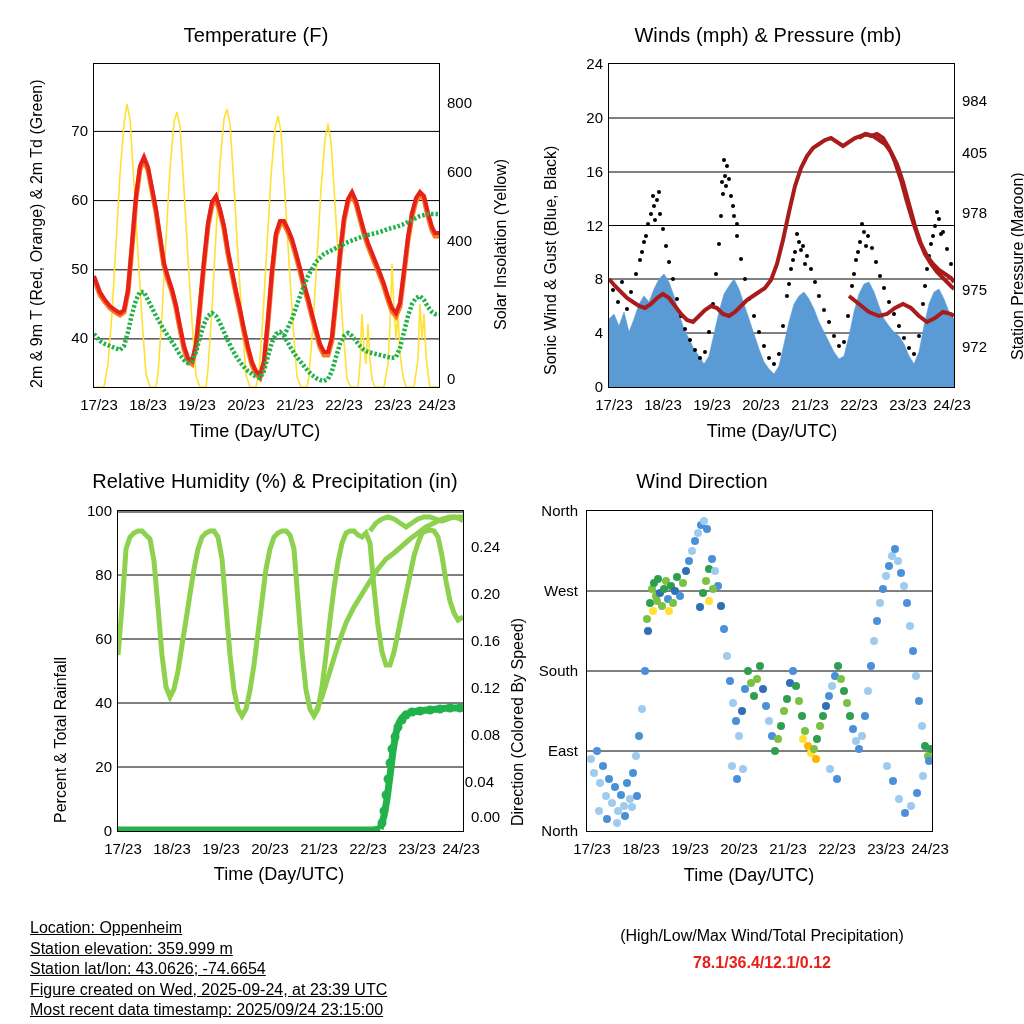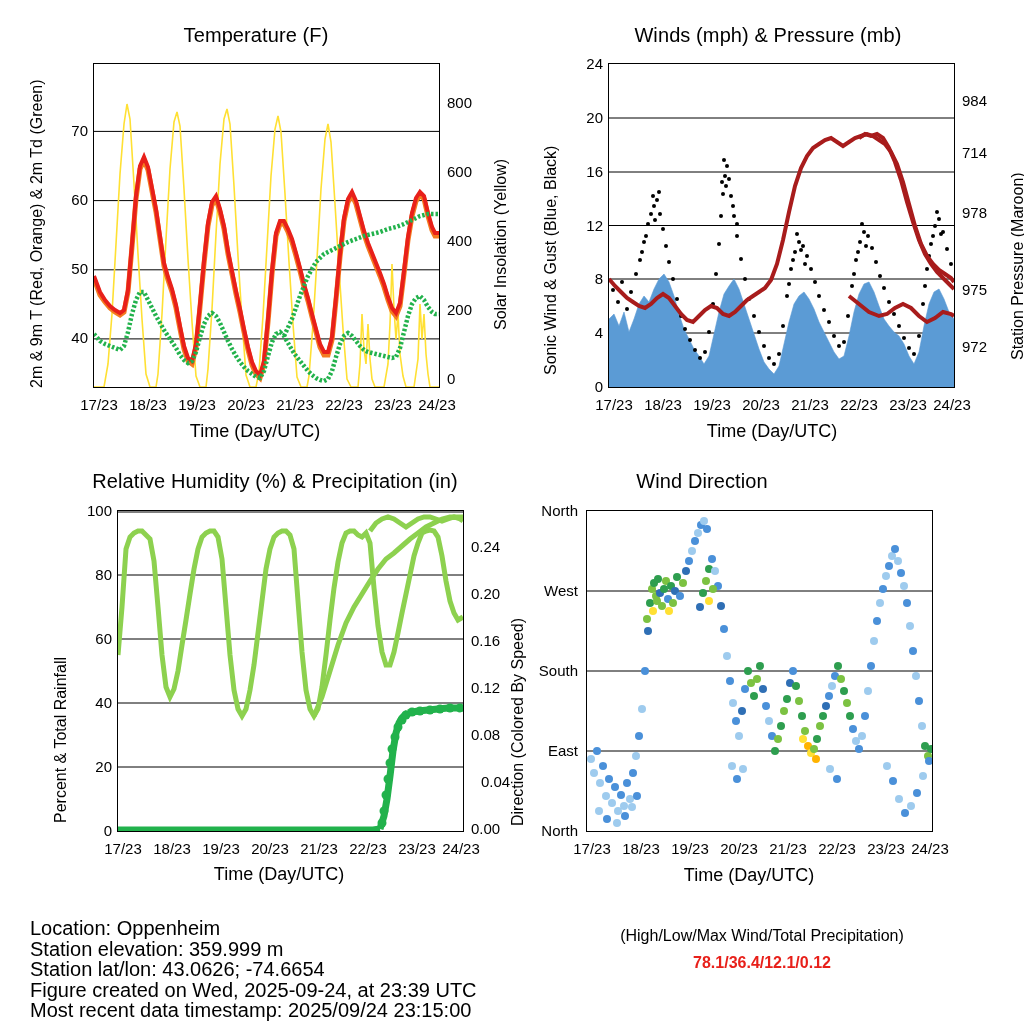--- a/index.html
+++ b/index.html
@@ -16,21 +16,21 @@
   .plotbox{position:absolute;border:1px solid #000;box-sizing:border-box;background:#fff;overflow:hidden;}
   .tick{position:absolute;font-size:15px;}
   .xtick{transform:translateX(-50%);}
   .ytick-left{text-align:right;transform:translateY(-50%);}
   .ytick-right{text-align:left;transform:translateY(-50%);}
   .vlabel{
     position:absolute;font-size:16px;white-space:nowrap;
     transform-origin:0 0;transform:rotate(-90deg);
   }
   .xaxis-title{position:absolute;width:100%;text-align:center;font-size:18px;}
-  .footer{position:absolute;font-size:20px;line-height:20.5px;}
+  .footer{position:absolute;font-size:16px;line-height:20.5px;text-decoration:underline;}
   .extremes{position:absolute;text-align:center;font-size:16px;line-height:22px;width:460px;}
   .extval{color:#e8201a;font-weight:bold;font-size:16px;}
   .legend-title{position:absolute;font-size:14px;}
   .legend-tick{position:absolute;font-size:14px;}
   svg{display:block;}
 </style>
 </head>
 <body>
 
 <div class="panel" style="left:0;top:0;width:512px;height:440px;">
@@ -243,21 +243,21 @@
 
   <div class="tick ytick-left" style="left:61px;top:63px;width:30px;">24</div>
   <div class="tick ytick-left" style="left:61px;top:117px;width:30px;">20</div>
   <div class="tick ytick-left" style="left:61px;top:171px;width:30px;">16</div>
   <div class="tick ytick-left" style="left:61px;top:225px;width:30px;">12</div>
   <div class="tick ytick-left" style="left:61px;top:278px;width:30px;">8</div>
   <div class="tick ytick-left" style="left:61px;top:332px;width:30px;">4</div>
   <div class="tick ytick-left" style="left:61px;top:386px;width:30px;">0</div>
 
   <div class="tick ytick-right" style="left:450px;top:100px;width:40px;">984</div>
-  <div class="tick ytick-right" style="left:450px;top:152px;width:40px;">714</div>
+  <div class="tick ytick-right" style="left:450px;top:152px;width:40px;">405</div>
   <div class="tick ytick-right" style="left:450px;top:212px;width:40px;">978</div>
   <div class="tick ytick-right" style="left:450px;top:289px;width:40px;">975</div>
   <div class="tick ytick-right" style="left:450px;top:346px;width:40px;">972</div>
 
   <div class="tick xtick" style="left:102px;top:396px;">17/23</div>
   <div class="tick xtick" style="left:151px;top:396px;">18/23</div>
   <div class="tick xtick" style="left:200px;top:396px;">19/23</div>
   <div class="tick xtick" style="left:249px;top:396px;">20/23</div>
   <div class="tick xtick" style="left:298px;top:396px;">21/23</div>
   <div class="tick xtick" style="left:347px;top:396px;">22/23</div>
@@ -325,22 +325,22 @@
   <div class="tick ytick-left" style="left:50px;top:190px;width:38px;">60</div>
   <div class="tick ytick-left" style="left:50px;top:254px;width:38px;">40</div>
   <div class="tick ytick-left" style="left:50px;top:318px;width:38px;">20</div>
   <div class="tick ytick-left" style="left:50px;top:382px;width:38px;">0</div>
 
   <div class="tick ytick-right" style="left:447px;top:98px;width:50px;">0.24</div>
   <div class="tick ytick-right" style="left:447px;top:145px;width:50px;">0.20</div>
   <div class="tick ytick-right" style="left:447px;top:192px;width:50px;">0.16</div>
   <div class="tick ytick-right" style="left:447px;top:239px;width:50px;">0.12</div>
   <div class="tick ytick-right" style="left:447px;top:286px;width:50px;">0.08</div>
-  <div class="tick ytick-right" style="left:457px;top:333px;width:50px;">0.04</div>
-  <div class="tick ytick-right" style="left:447px;top:380px;width:50px;">0.00</div>
+  <div class="tick ytick-right" style="left:420px;top:333px;width:50px;text-align:right;">0.04</div>
+  <div class="tick ytick-right" style="left:447px;top:368px;width:50px;">0.00</div>
 
   <div class="tick xtick" style="left:99px;top:392px;">17/23</div>
   <div class="tick xtick" style="left:148px;top:392px;">18/23</div>
   <div class="tick xtick" style="left:197px;top:392px;">19/23</div>
   <div class="tick xtick" style="left:246px;top:392px;">20/23</div>
   <div class="tick xtick" style="left:295px;top:392px;">21/23</div>
   <div class="tick xtick" style="left:344px;top:392px;">22/23</div>
   <div class="tick xtick" style="left:393px;top:392px;">23/23</div>
   <div class="tick xtick" style="left:437px;top:392px;">24/23</div>
 

